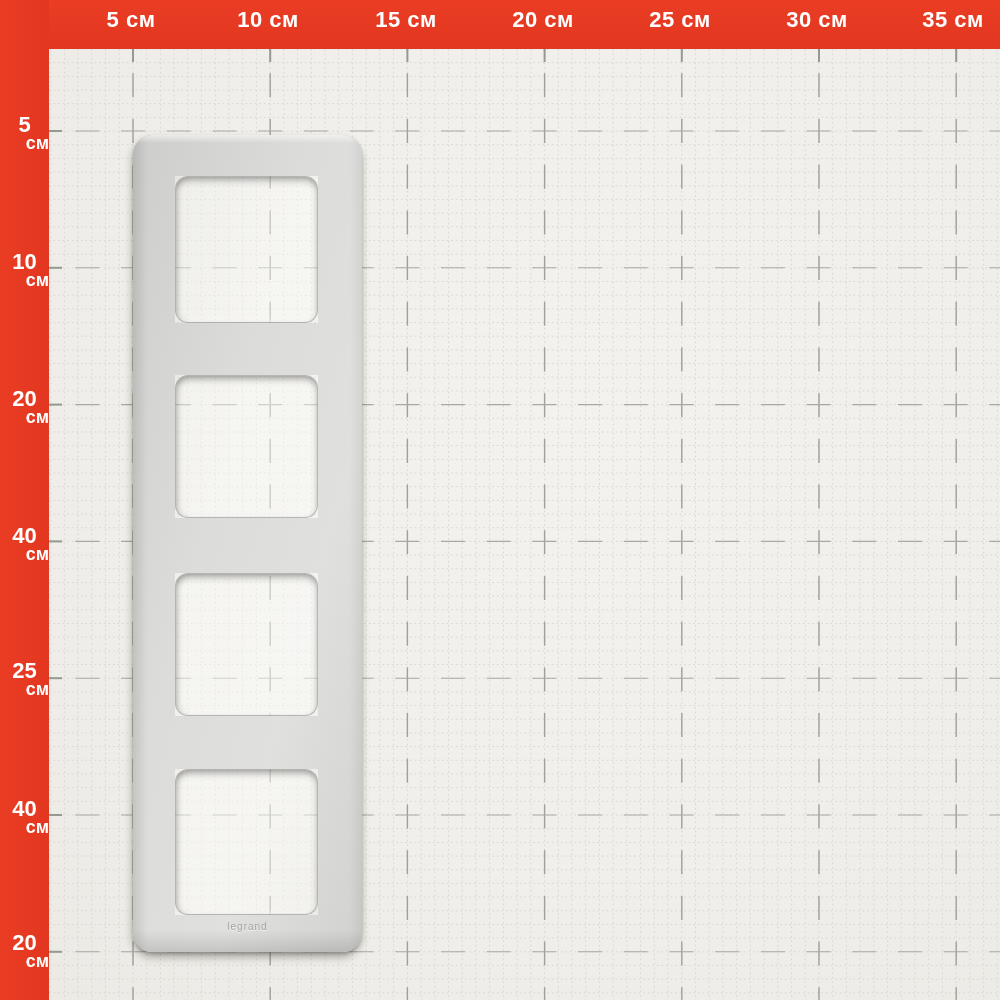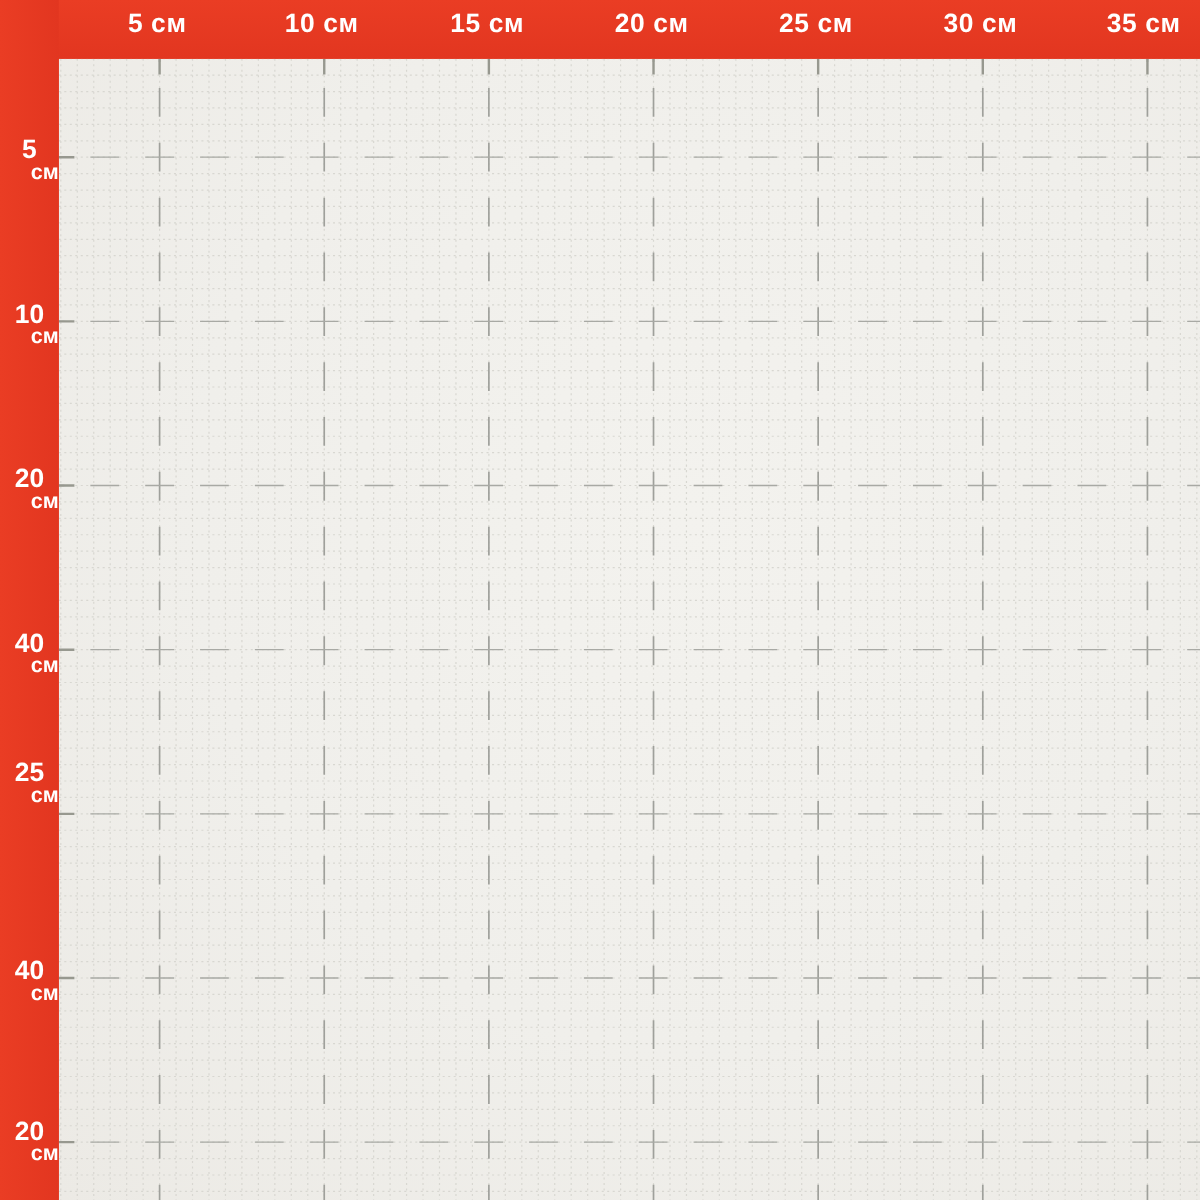--- a/index.html
+++ b/index.html
@@ -271,28 +271,50 @@
       <span class="unit">см</span>
     </div>
     <div class="lbl" style="top:408px">
       <span class="val">20</span>
       <span class="unit">см</span>
     </div>
     <div class="lbl" style="top:545px">
       <span class="val">40</span>
       <span class="unit">см</span>
     </div>
-    <div class="lbl" style="top:653px">
+    <div class="lbl" style="top:680px">
       <span class="val">25</span>
       <span class="unit">см</span>
     </div>
     <div class="lbl" style="top:818px">
       <span class="val">40</span>
       <span class="unit">см</span>
     </div>
     <div class="lbl" style="top:952px">
       <span class="val">20</span>
       <span class="unit">см</span>
     </div>
   </div>
 
+  <div class="frame">
+    <div class="band top"></div>
+    <div class="band left"></div>
+    <div class="band right"></div>
+    <div class="band mull1"></div>
+    <div class="band mull2"></div>
+    <div class="band mull3"></div>
+    <div class="band bottom"></div>
+
+    <div class="sheen"></div>
+    <div class="edge-left"></div>
+    <div class="edge-right"></div>
+    <div class="edge-bottom"></div>
+    <div class="edge-top"></div>
+
+    <div class="window w1"></div>
+    <div class="window w2"></div>
+    <div class="window w3"></div>
+    <div class="window w4"></div>
+
+    <div class="brand">legrand</div>
+  </div>
 
 </div>
 
 </body></html>

